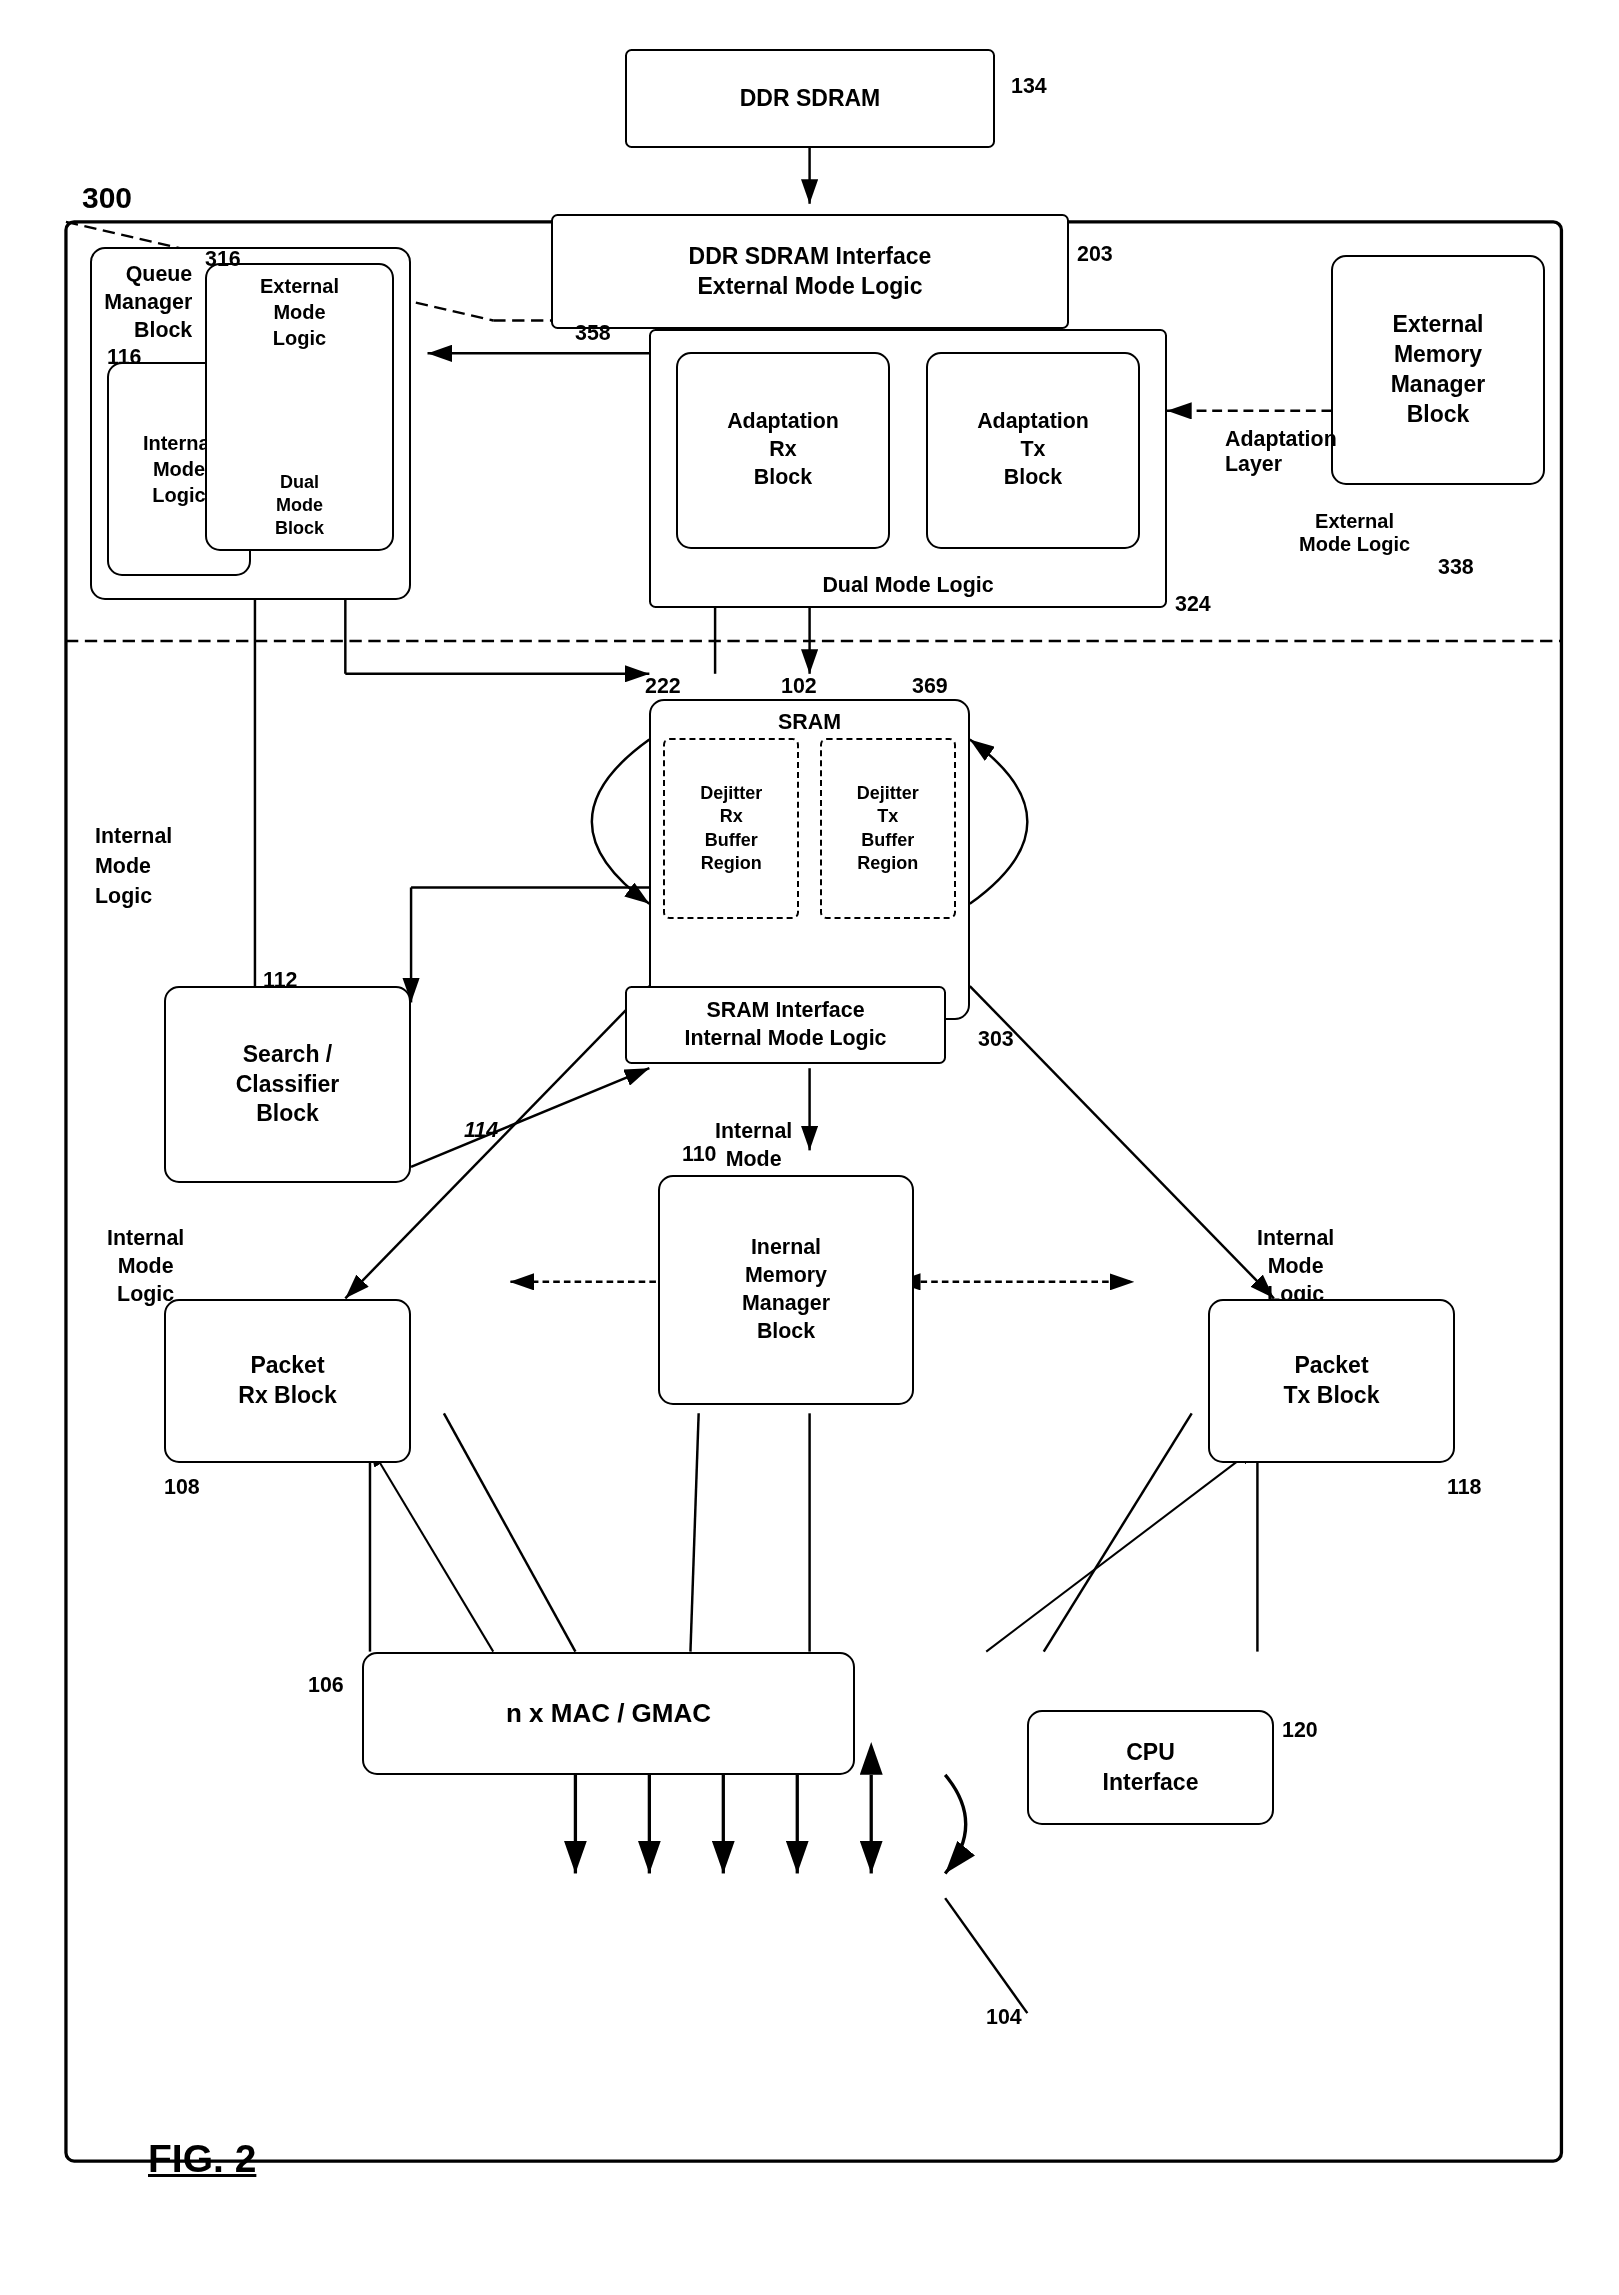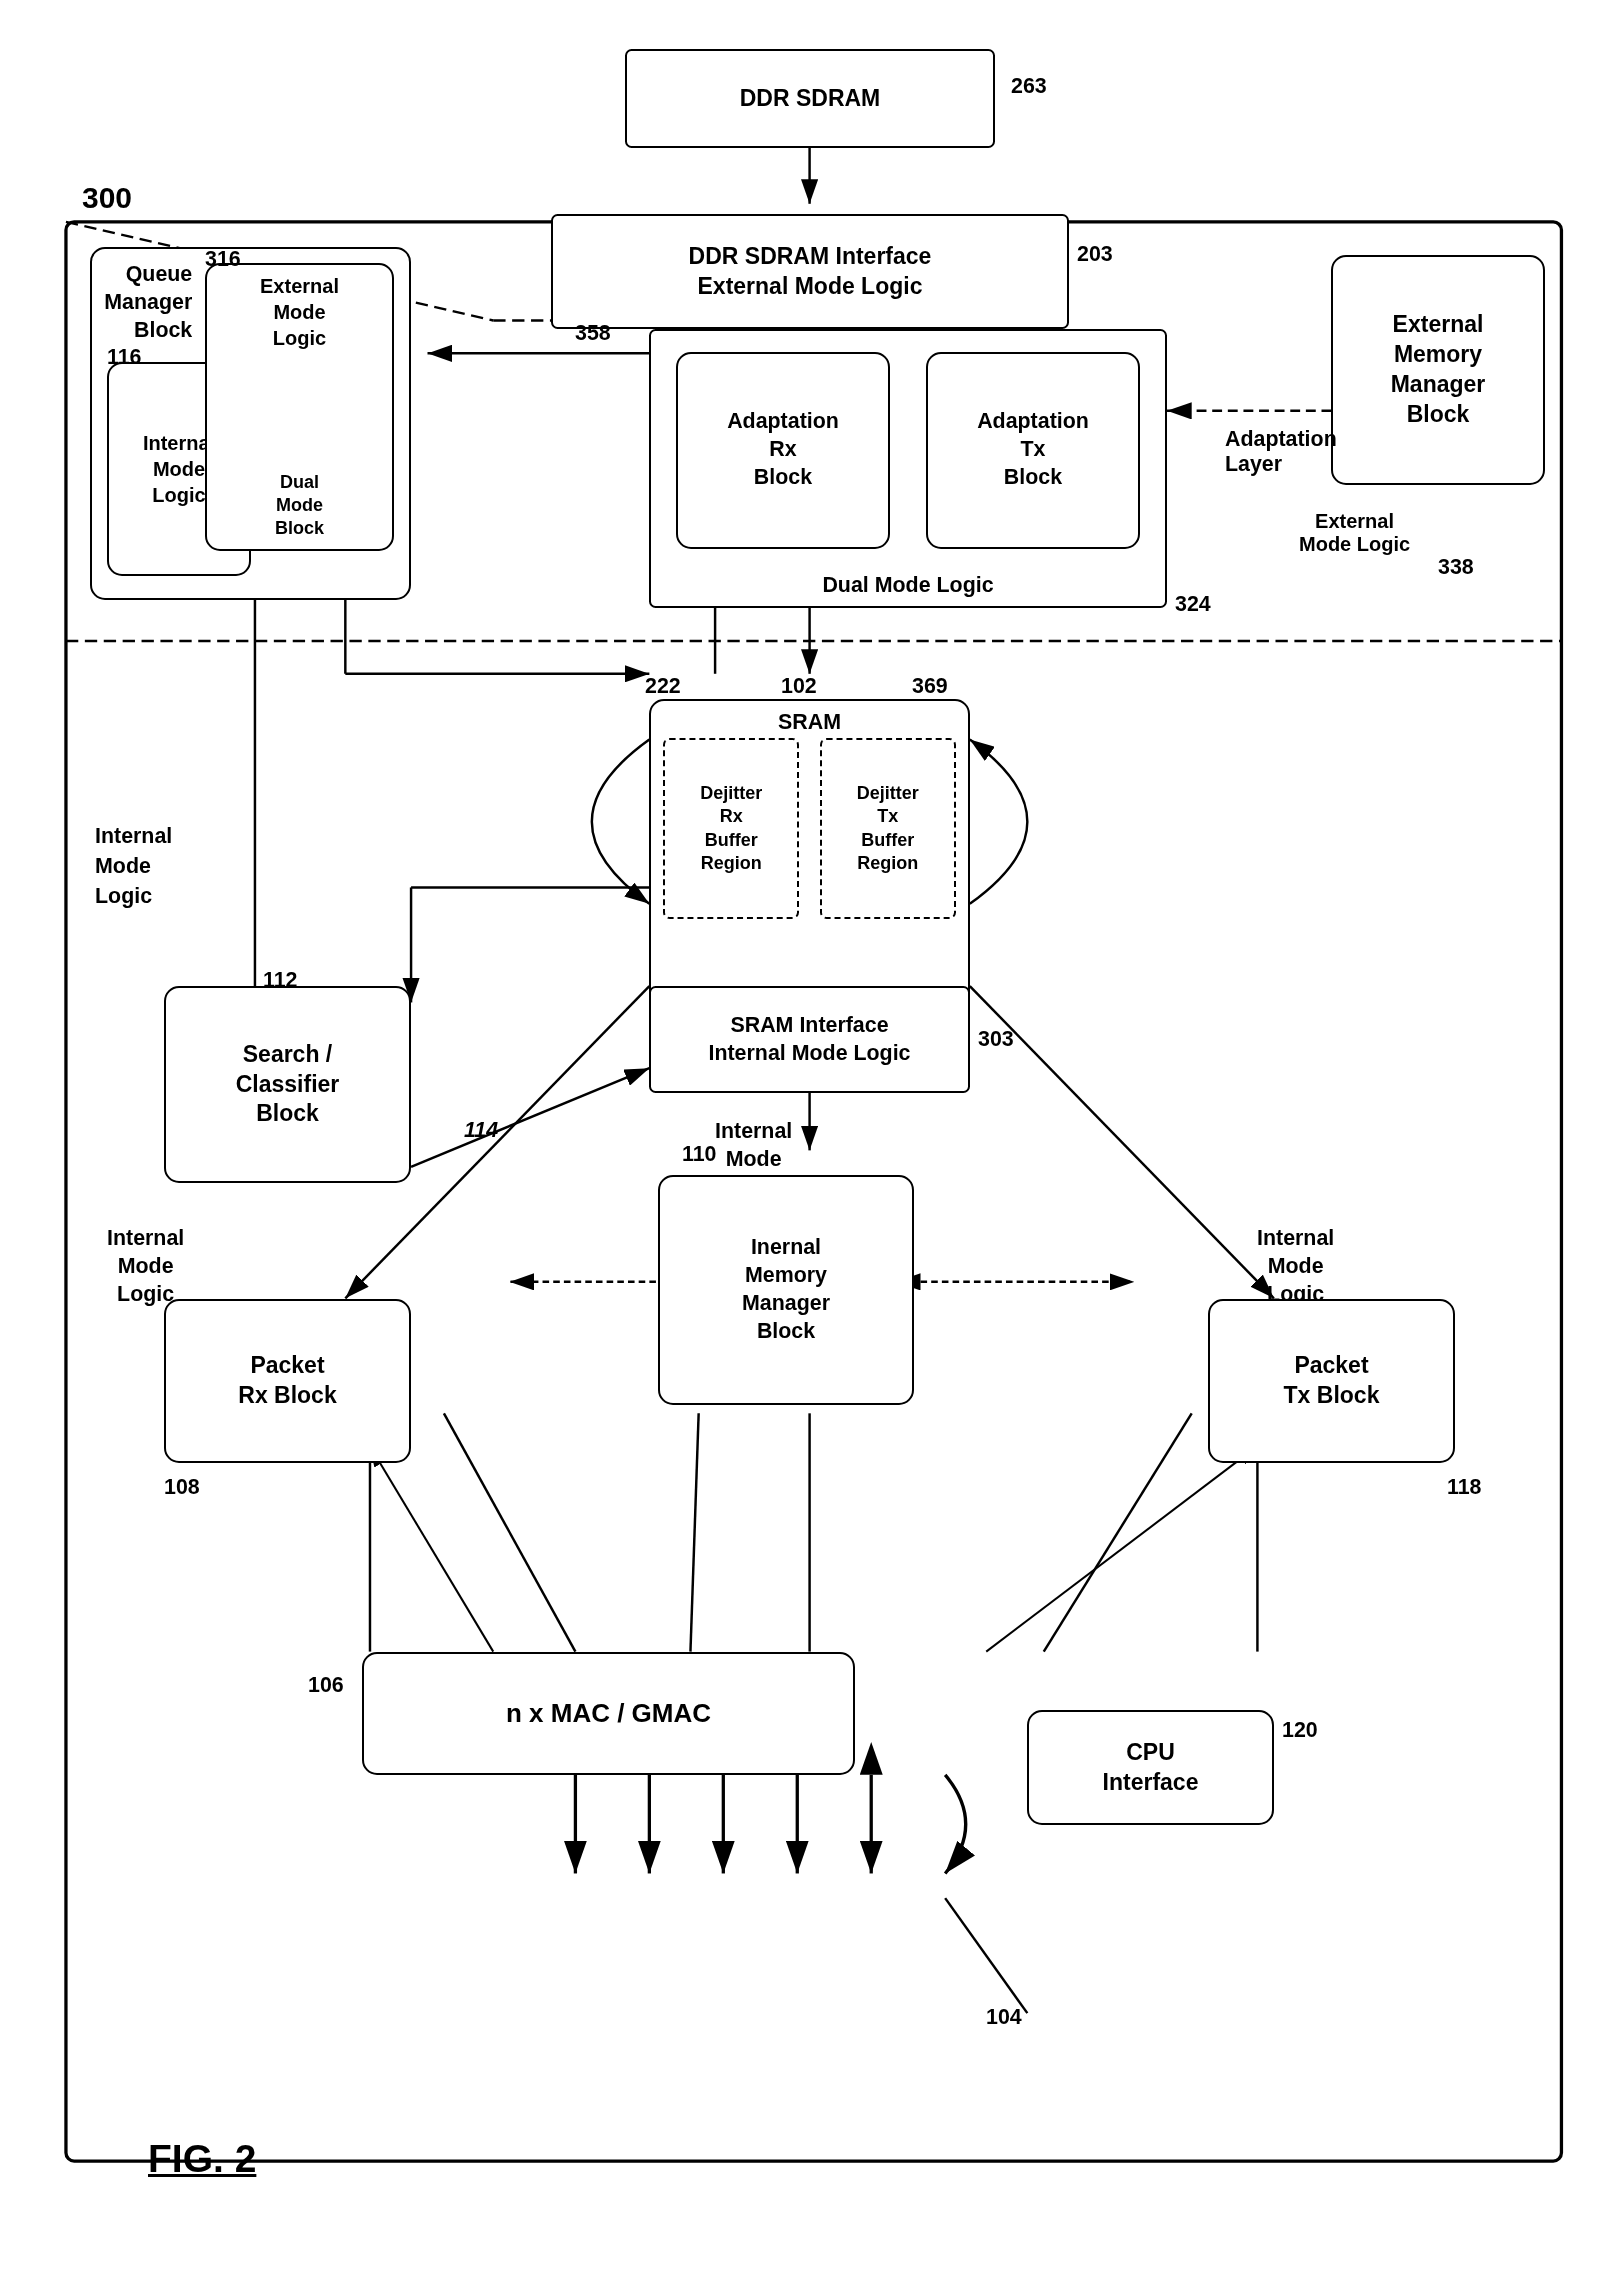--- a/index.html
+++ b/index.html
@@ -154,21 +154,21 @@
     <line x1="600" y1="2010" x2="450" y2="1760" stroke="#000" stroke-width="2.5" marker-end="url(#arrowhead)"></line>
     <line x1="1200" y1="2010" x2="1530" y2="1760" stroke="#000" stroke-width="2.5" marker-end="url(#arrowhead)"></line>
 
     <line x1="1150" y1="2310" x2="1250" y2="2450" stroke="#000" stroke-width="3"></line>
 
   </svg>
 
   <div class="box" style="left:625px; top:49px; width:370px; height:99px; border-radius:6.6px;">
     <span>DDR SDRAM</span>
   </div>
-  <span class="ref-num" style="left:1011px; top:74px;">263</span>
+  <span class="ref-num" style="left:1011px; top:74px;">134</span>
 
   <span class="ref-num" style="left:82px; top:181px; font-size:30px;">300</span>
 
   <div class="box" style="left:551px; top:214px; width:518px; height:115px; border-radius:6.6px;">
     <span style="white-space:pre-line;">DDR SDRAM Interface
 External Mode Logic</span>
   </div>
   <span class="ref-num" style="left:1077px; top:242px;">203</span>
 
   <div class="box box-rounded" style="left:1331px; top:255px; width:214px; height:230px;">
@@ -228,21 +228,21 @@
 
     <div class="box box-dashed" style="position:absolute; left:12.3px; top:37px; width:136px; height:181px; border-radius:6.6px;">
       <span style="font-size:18px; font-weight:bold; white-space:pre-line; line-height:1.3;">Dejitter<br>Rx<br>Buffer<br>Region</span>
     </div>
 
     <div class="box box-dashed" style="position:absolute; right:12.3px; top:37px; width:136px; height:181px; border-radius:6.6px;">
       <span style="font-size:18px; font-weight:bold; white-space:pre-line; line-height:1.3;">Dejitter<br>Tx<br>Buffer<br>Region</span>
     </div>
   </div>
 
-  <div class="box" style="left:649px; top:986px; width:321px; height:107px; border-radius:6.6px;">
+  <div class="box" style="left:625px; top:986px; width:321px; height:78px; border-radius:6.6px;">
     <span style="font-size:21.4px; font-weight:bold; line-height:1.3; white-space:pre-line;">SRAM Interface<br>Internal Mode Logic</span>
   </div>
   <span class="ref-num" style="left:978px; top:1027px;">303</span>
 
   <div class="label" style="left:95px; top:822px; font-size:21.4px; font-weight:bold; line-height:1.4; white-space:pre-line; text-align:left;">Internal<br>Mode<br>Logic</div>
 
   <div class="box box-rounded" style="left:164px; top:986px; width:247px; height:197px;">
     <span style="font-size:23px; font-weight:bold; white-space:pre-line; line-height:1.3;">Search /<br>Classifier<br>Block</span>
   </div>
   <span class="ref-num" style="left:263px; top:968px;">112</span>

